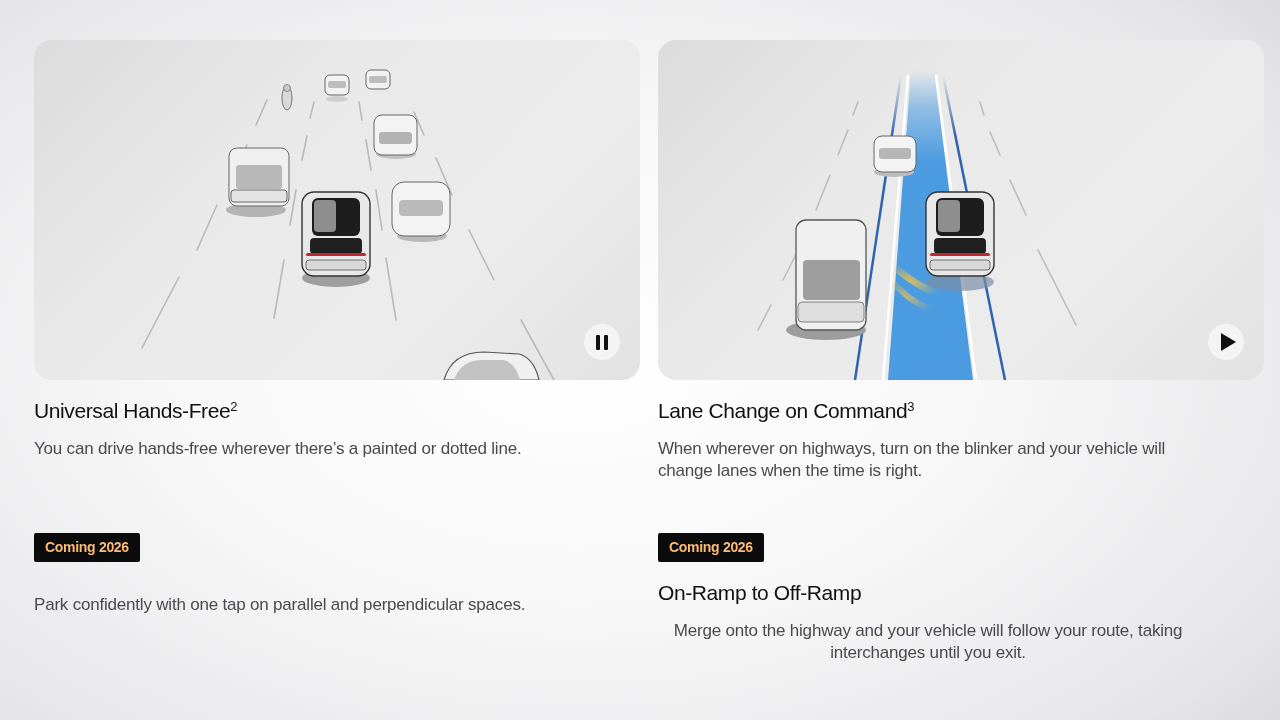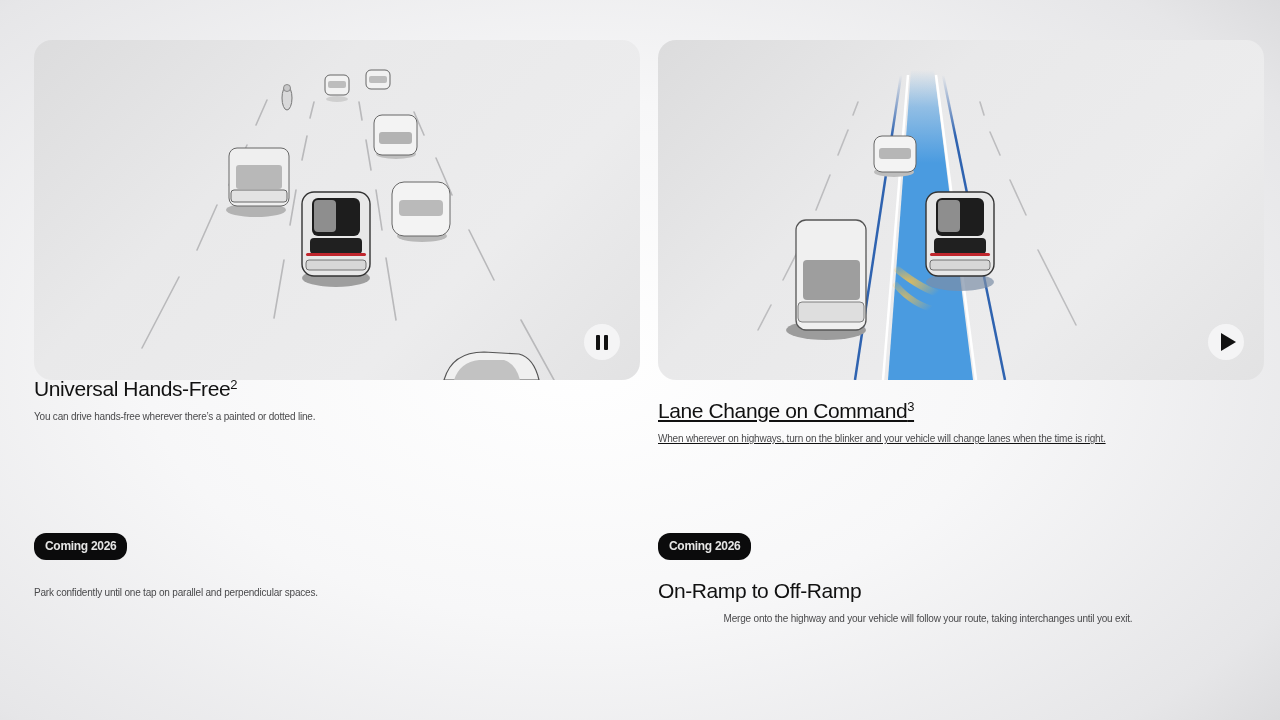--- a/index.html
+++ b/index.html
@@ -49,34 +49,34 @@
     }
     .feature h2 {
       font-size: 21px;
       font-weight: 500;
       letter-spacing: -0.4px;
       color: #111;
       line-height: 26px;
     }
     .feature h2 sup { font-size: 13px; vertical-align: 7px; line-height: 0; }
     .feature p {
-      margin-top: 4px;
-      font-size: 10px;
+      margin-top: 14px;
+      font-size: 17px;
       line-height: 22px;
       color: #4a4a4c;
       letter-spacing: -0.2px;
     }
     .badge {
       display: inline-block;
       background: #0b0b0c;
-      color: #e5e5e5;
-      font-size: 12px;
+      color: #fdba74;
+      font-size: 14px;
       font-weight: 700;
       padding: 6px 11px 7px;
-      border-radius: 12px;
+      border-radius: 2px;
       letter-spacing: -0.3px;
       margin-bottom: 18px;
     }
   </style>
 </head>
 <body>
 
 <div class="card left">
   <svg class="scene" viewBox="0 0 606 340">
 
@@ -218,32 +218,32 @@
       <rect x="276" y="198" width="52" height="16" rx="4" fill="#202020"></rect>
       <rect x="272" y="213" width="60" height="3" rx="1.5" fill="#c0262d"></rect>
       <rect x="272" y="220" width="60" height="10" rx="3" fill="#d7d7d7" stroke="#555" stroke-width="0.8"></rect>
     </g>
   </svg>
   <div class="media-btn">
     <span class="play-tri"></span>
   </div>
 </div>
 
-<div class="feature" style="left:34px; top:376px;">
+<div class="feature" style="left:34px; top:398px;">
   <h2><span>Universal Hands-Free</span><sup>2</sup></h2>
   <p>You can drive hands-free wherever there’s a painted or dotted line.</p>
 </div>
 
-<div class="feature" style="left:658px; top:398px;text-decoration:underline;">
+<div class="feature" style="left:658px; top:398px;">
   <h2><span>Lane Change on Command</span><sup>3</sup></h2>
   <p style="width:540px;">When wherever on highways, turn on the blinker and your vehicle will change lanes when the time is right.</p>
 </div>
 
 <div class="feature" style="left:34px; top:533px;">
   <span class="badge">Coming 2026</span>
-  <p>Park confidently until one tap on parallel and perpendicular spaces.</p>
+  <p>Park confidently with one tap on parallel and perpendicular spaces.</p>
 </div>
 
 <div class="feature" style="left:658px; top:533px;">
   <span class="badge">Coming 2026</span>
   <h2>On-Ramp to Off-Ramp</h2>
   <p style="width:540px;text-align:center;">Merge onto the highway and your vehicle will follow your route, taking interchanges until you exit.</p>
 </div>
 
 </body></html>

